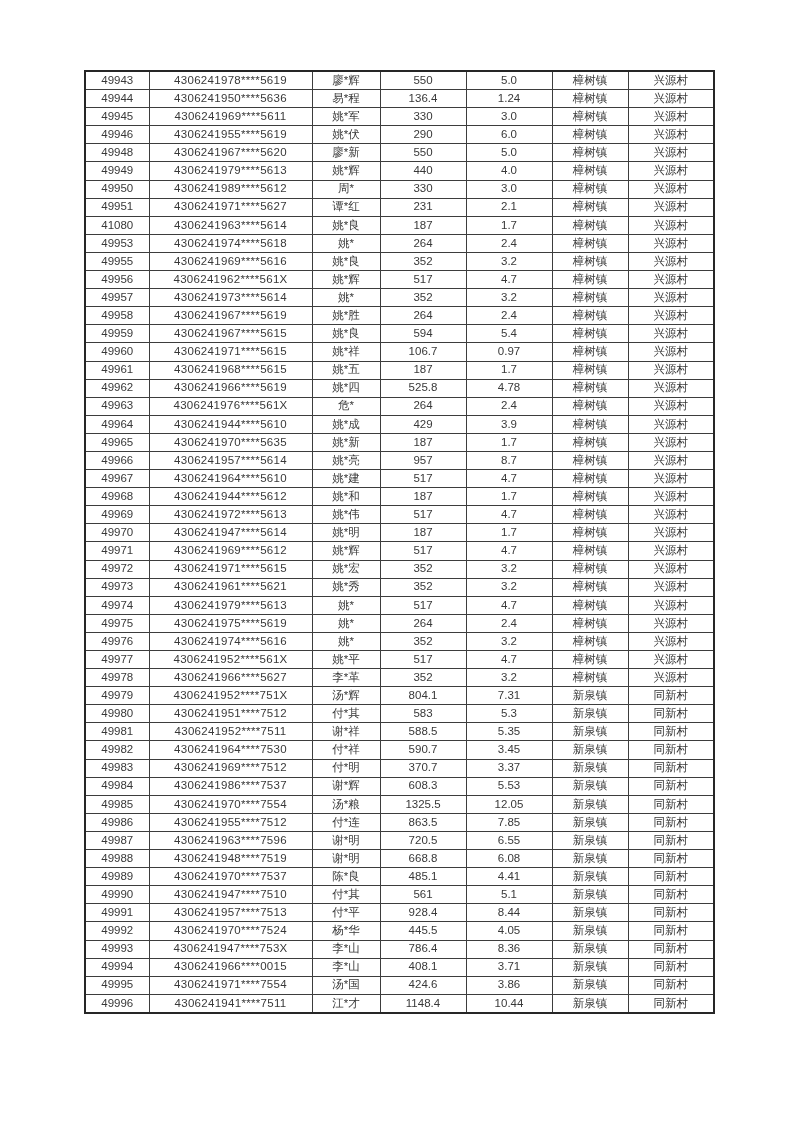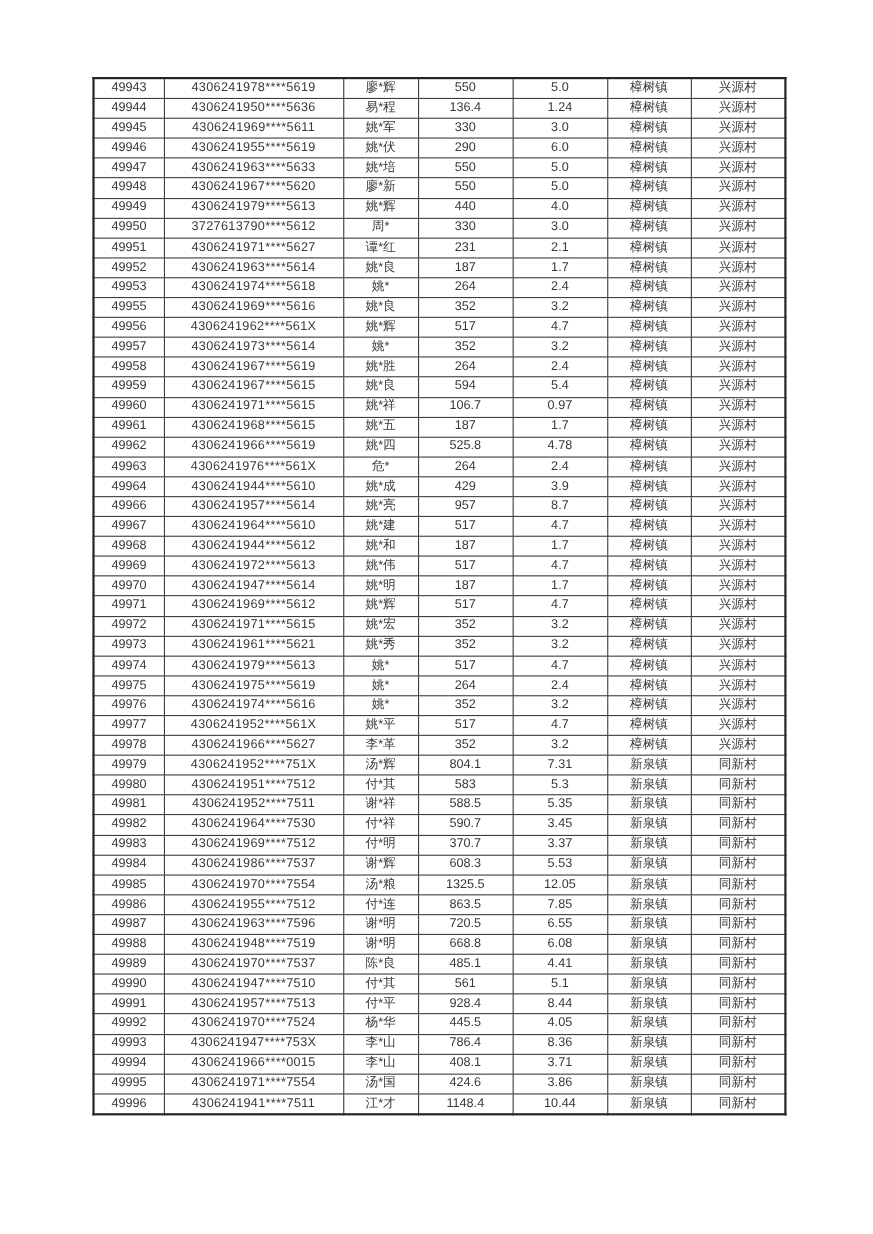--- a/index.html
+++ b/index.html
@@ -88,66 +88,57 @@
           <tr>
             <td class="c-seq">49946</td>
             <td class="c-id">4306241955****5619</td>
             <td class="c-name">姚*伏</td>
             <td class="c-amount">290</td>
             <td class="c-rate">6.0</td>
             <td class="c-town">樟树镇</td>
             <td class="c-village">兴源村</td>
           </tr>
           <tr>
-            <td class="c-seq">49947</td>
-            <td class="c-id">4306241963****5633</td>
-            <td class="c-name">姚*培</td>
-            <td class="c-amount">550</td>
-            <td class="c-rate">5.0</td>
-            <td class="c-town">樟树镇</td>
-            <td class="c-village">兴源村</td>
-          </tr>
-          <tr>
             <td class="c-seq">49948</td>
             <td class="c-id">4306241967****5620</td>
             <td class="c-name">廖*新</td>
             <td class="c-amount">550</td>
             <td class="c-rate">5.0</td>
             <td class="c-town">樟树镇</td>
             <td class="c-village">兴源村</td>
           </tr>
           <tr>
             <td class="c-seq">49949</td>
             <td class="c-id">4306241979****5613</td>
             <td class="c-name">姚*辉</td>
             <td class="c-amount">440</td>
             <td class="c-rate">4.0</td>
             <td class="c-town">樟树镇</td>
             <td class="c-village">兴源村</td>
           </tr>
           <tr>
             <td class="c-seq">49950</td>
-            <td class="c-id">3727613790****5612</td>
+            <td class="c-id">4306241989****5612</td>
             <td class="c-name">周*</td>
             <td class="c-amount">330</td>
             <td class="c-rate">3.0</td>
             <td class="c-town">樟树镇</td>
             <td class="c-village">兴源村</td>
           </tr>
           <tr>
             <td class="c-seq">49951</td>
             <td class="c-id">4306241971****5627</td>
             <td class="c-name">谭*红</td>
             <td class="c-amount">231</td>
             <td class="c-rate">2.1</td>
             <td class="c-town">樟树镇</td>
             <td class="c-village">兴源村</td>
           </tr>
           <tr>
-            <td class="c-seq">49952</td>
+            <td class="c-seq">41080</td>
             <td class="c-id">4306241963****5614</td>
             <td class="c-name">姚*良</td>
             <td class="c-amount">187</td>
             <td class="c-rate">1.7</td>
             <td class="c-town">樟树镇</td>
             <td class="c-village">兴源村</td>
           </tr>
           <tr>
             <td class="c-seq">49953</td>
             <td class="c-id">4306241974****5618</td>
@@ -237,20 +228,29 @@
             <td class="c-rate">2.4</td>
             <td class="c-town">樟树镇</td>
             <td class="c-village">兴源村</td>
           </tr>
           <tr>
             <td class="c-seq">49964</td>
             <td class="c-id">4306241944****5610</td>
             <td class="c-name">姚*成</td>
             <td class="c-amount">429</td>
             <td class="c-rate">3.9</td>
+            <td class="c-town">樟树镇</td>
+            <td class="c-village">兴源村</td>
+          </tr>
+          <tr>
+            <td class="c-seq">49965</td>
+            <td class="c-id">4306241970****5635</td>
+            <td class="c-name">姚*新</td>
+            <td class="c-amount">187</td>
+            <td class="c-rate">1.7</td>
             <td class="c-town">樟树镇</td>
             <td class="c-village">兴源村</td>
           </tr>
           <tr>
             <td class="c-seq">49966</td>
             <td class="c-id">4306241957****5614</td>
             <td class="c-name">姚*亮</td>
             <td class="c-amount">957</td>
             <td class="c-rate">8.7</td>
             <td class="c-town">樟树镇</td>

